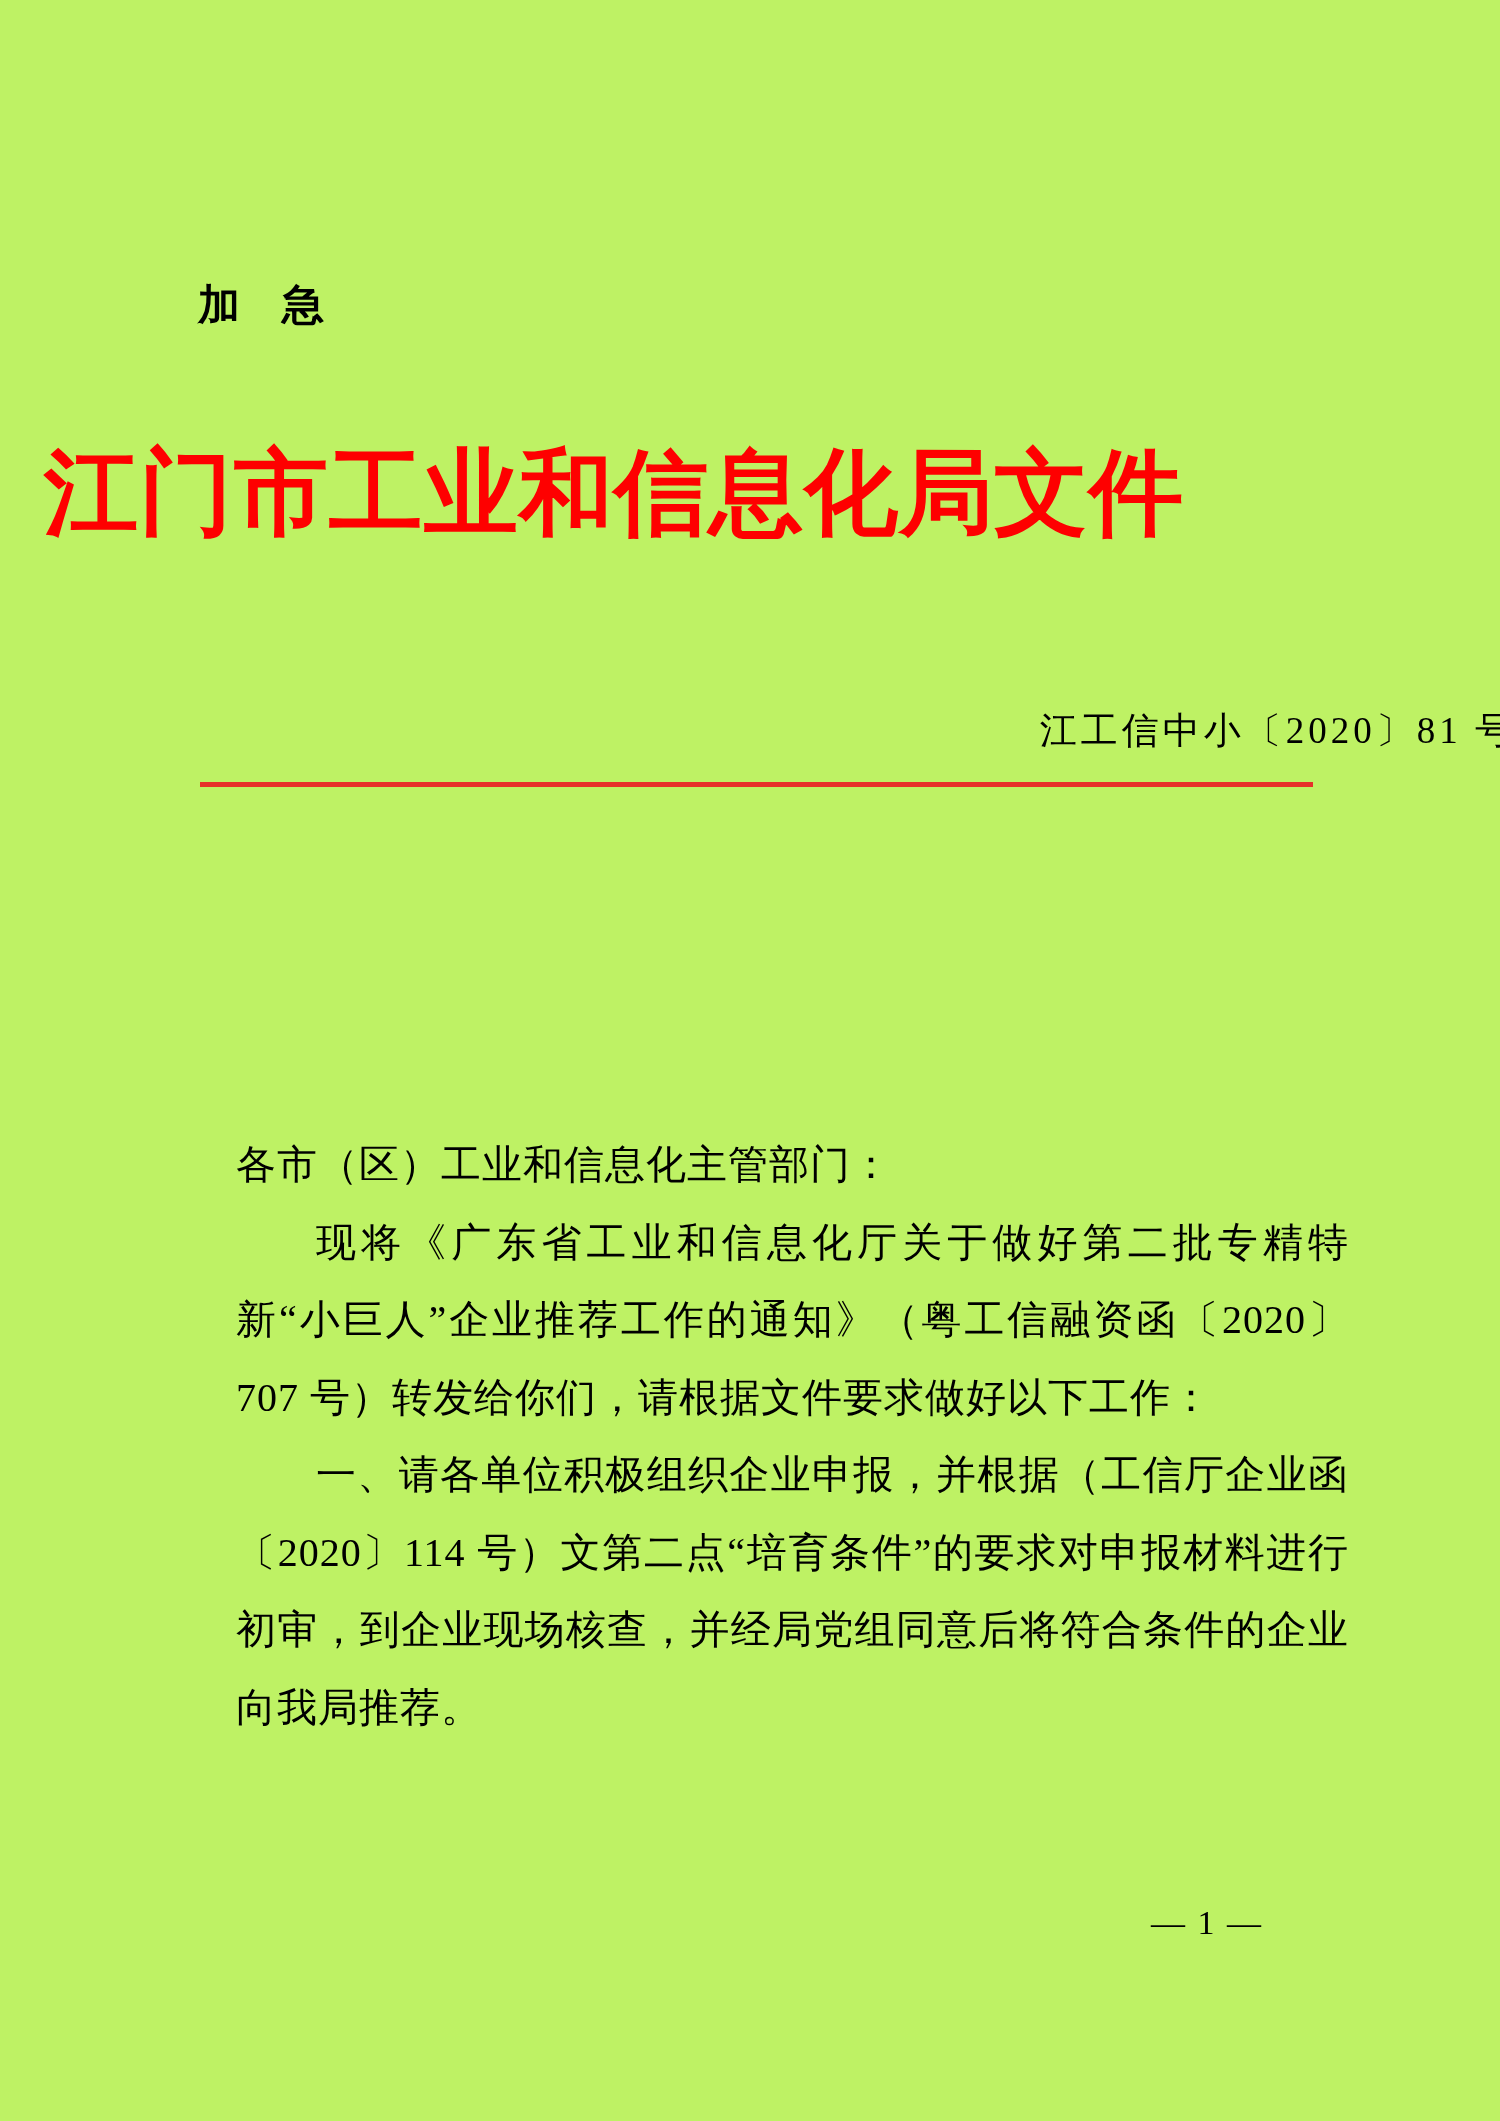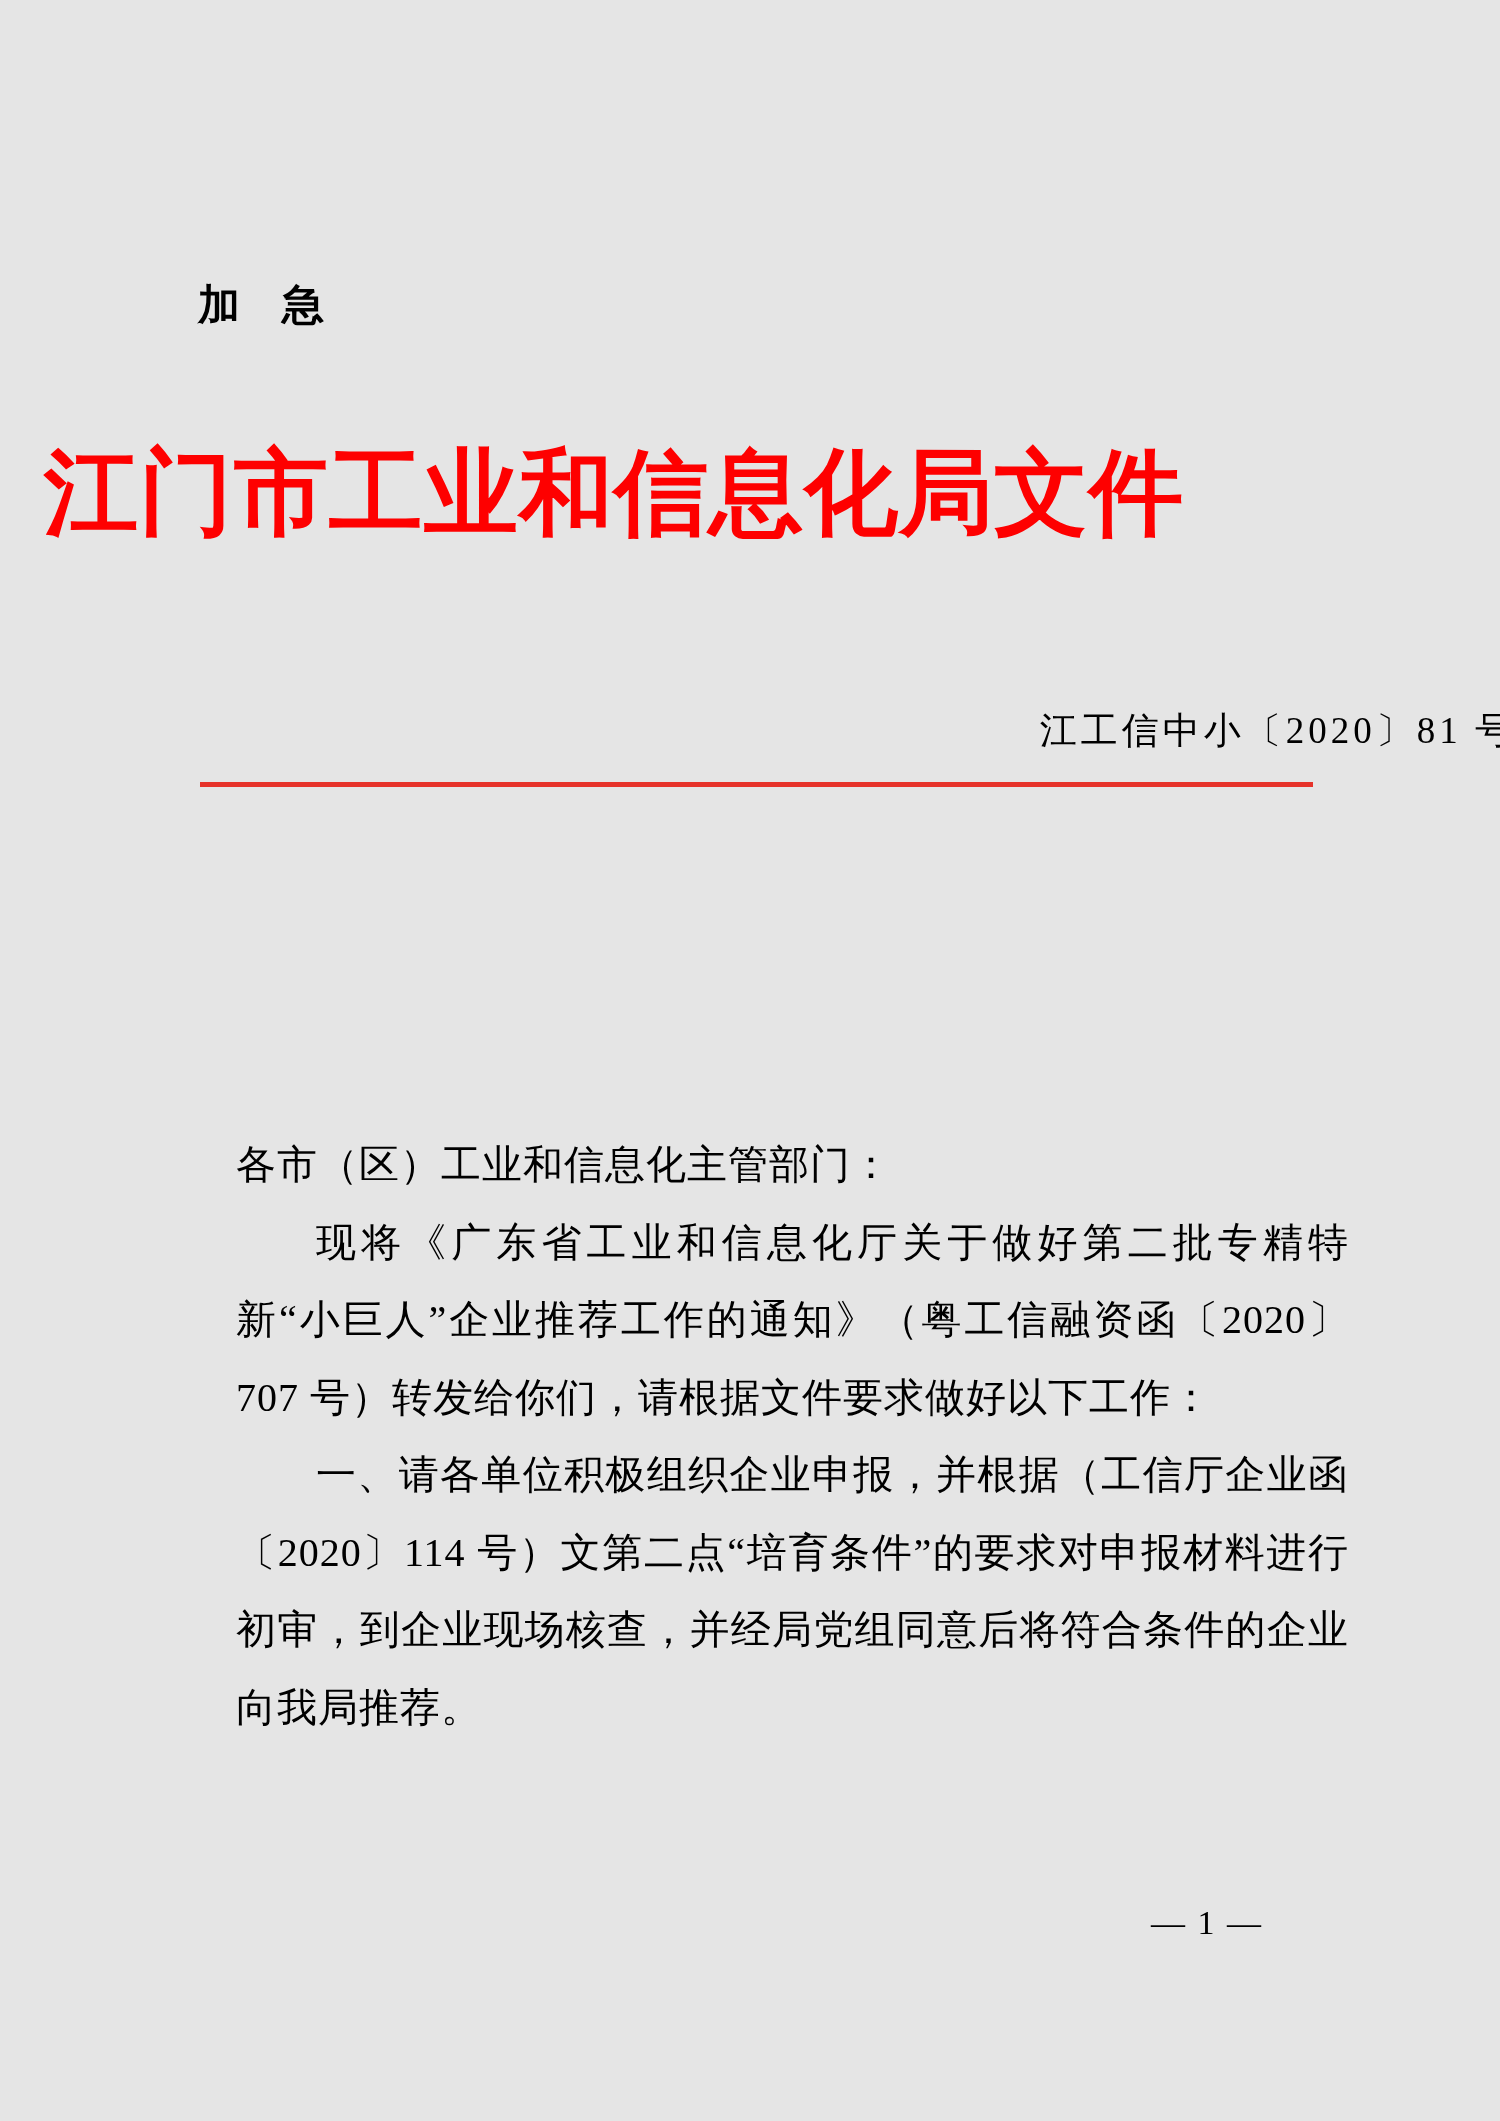--- a/index.html
+++ b/index.html
@@ -4,21 +4,21 @@
 <style>
   html, body {
     margin: 0;
     padding: 0;
     background: #ffffff;
   }
   .page {
     position: relative;
     width: 1500px;
     height: 2121px;
-    background: #e5e5e5;
+    background: #bef264;
     overflow: hidden;
     font-family: "Liberation Serif", serif;
   }
   .urgency {
     position: absolute;
     left: 198px;
     top: 281px;
     font-family: "Liberation Sans", sans-serif;
     font-weight: bold;
     font-size: 42px;

